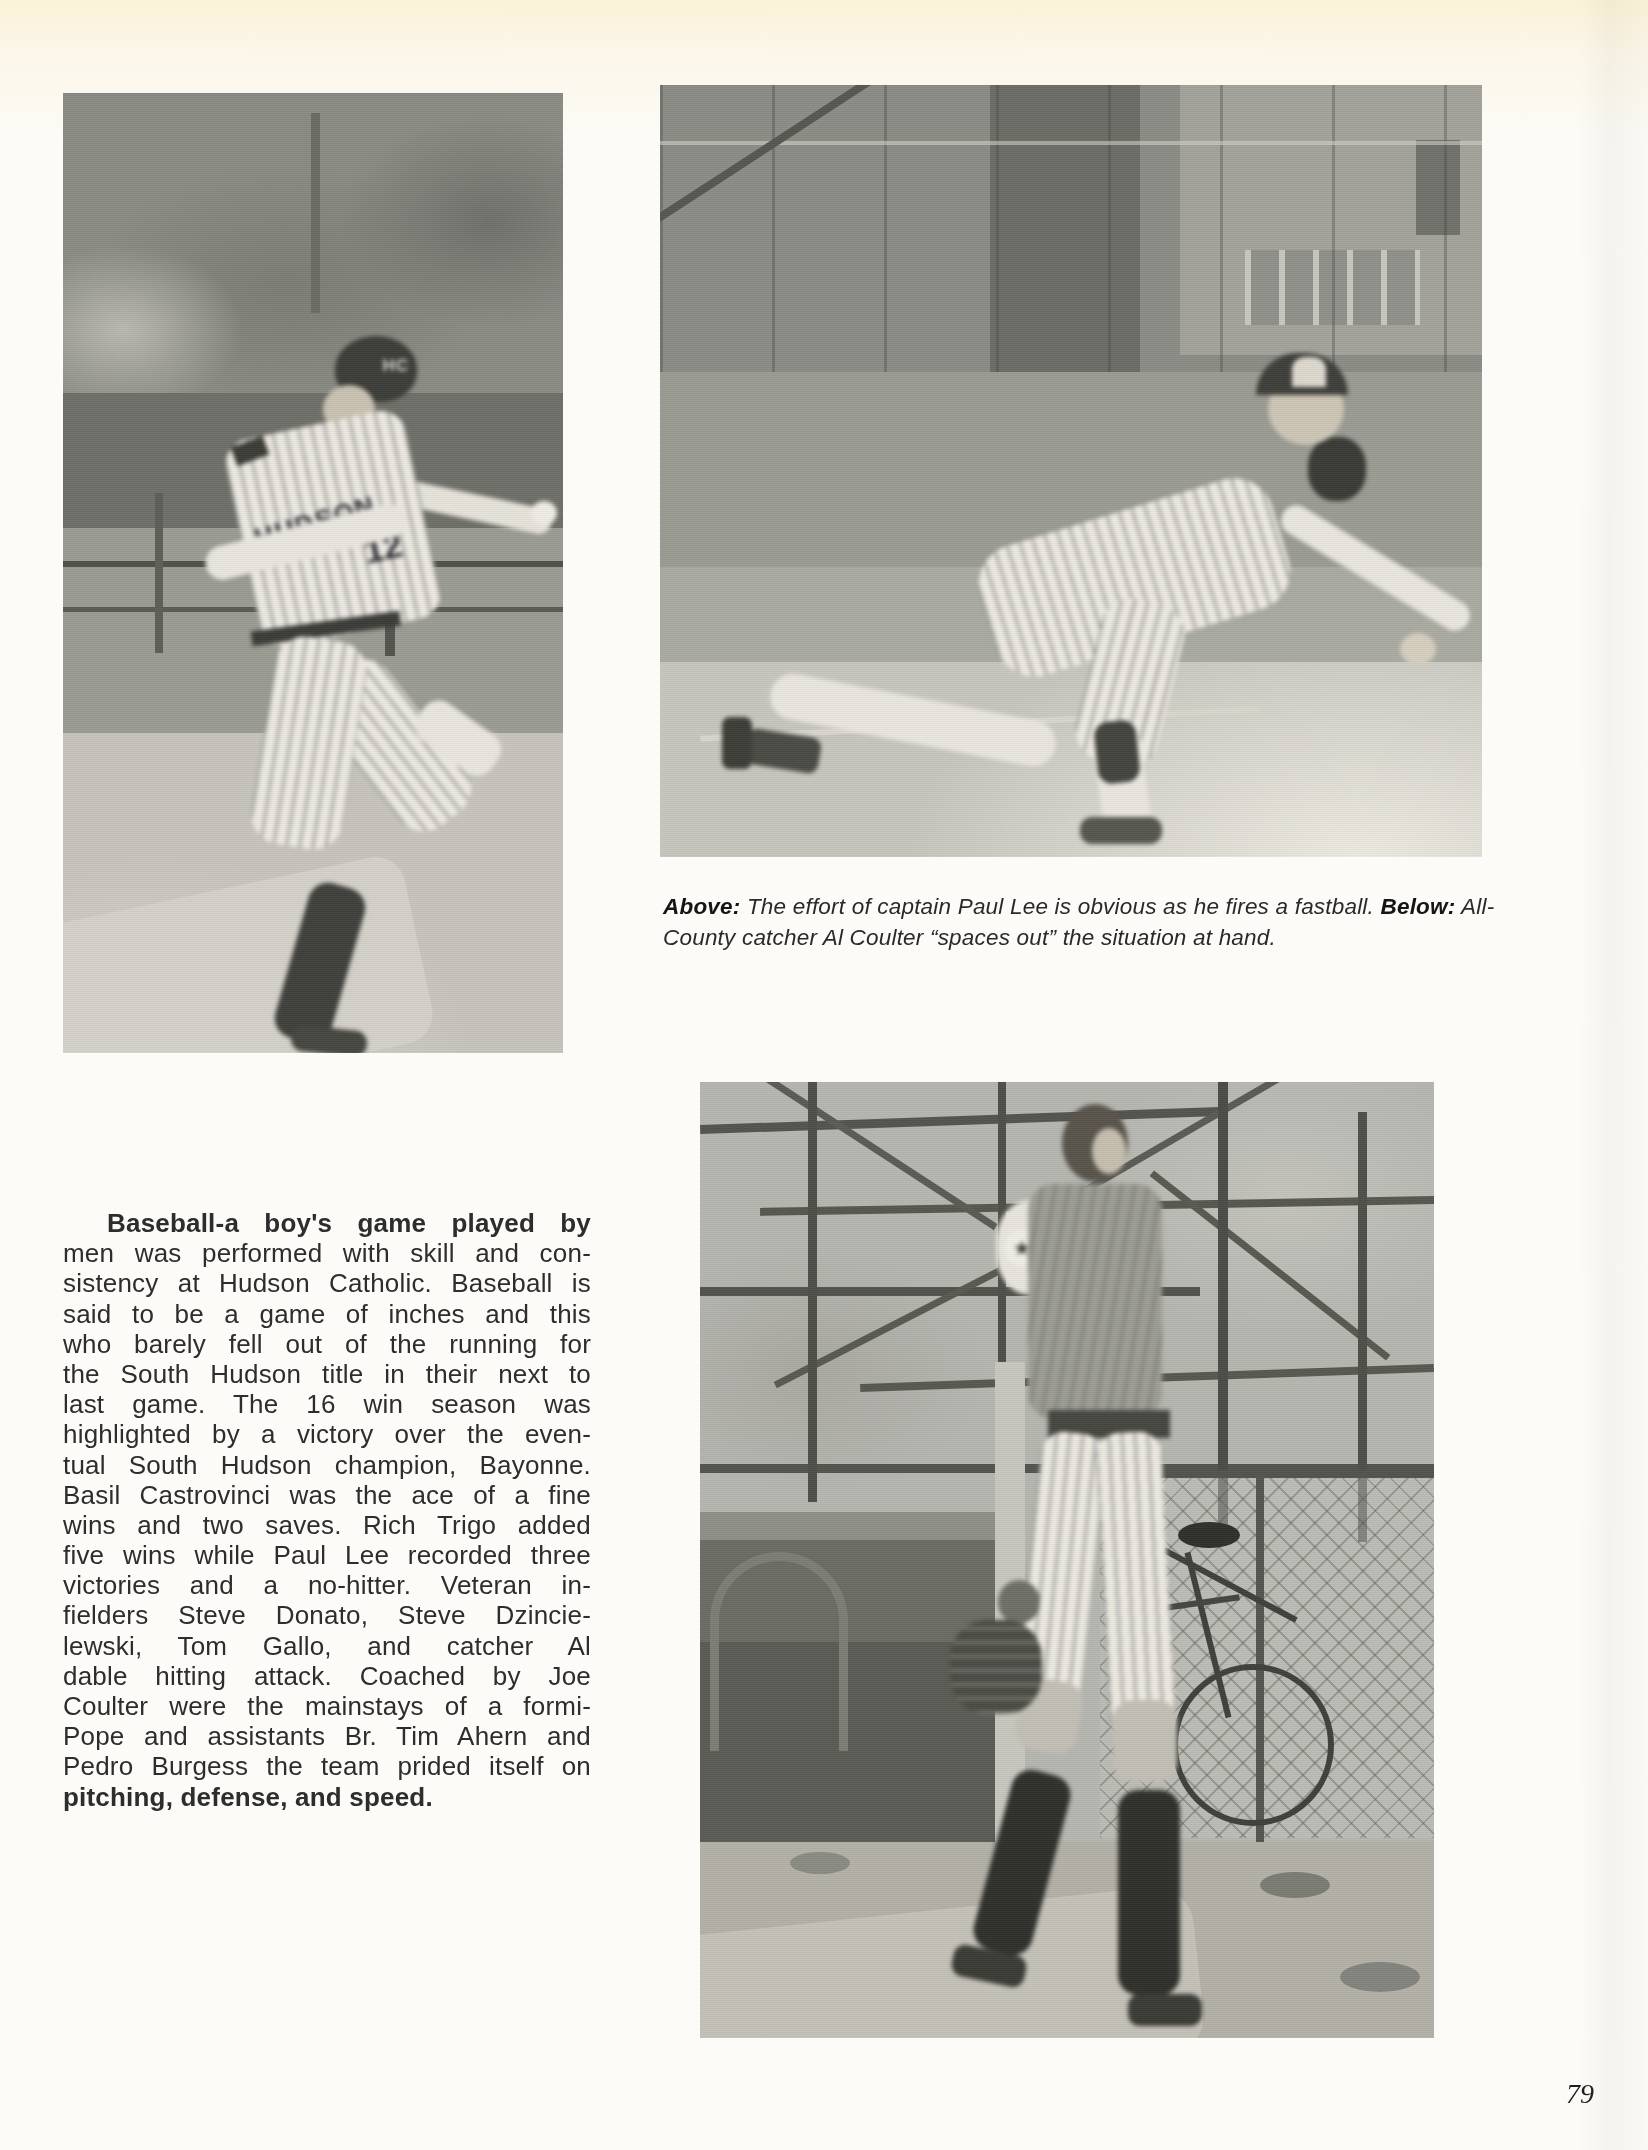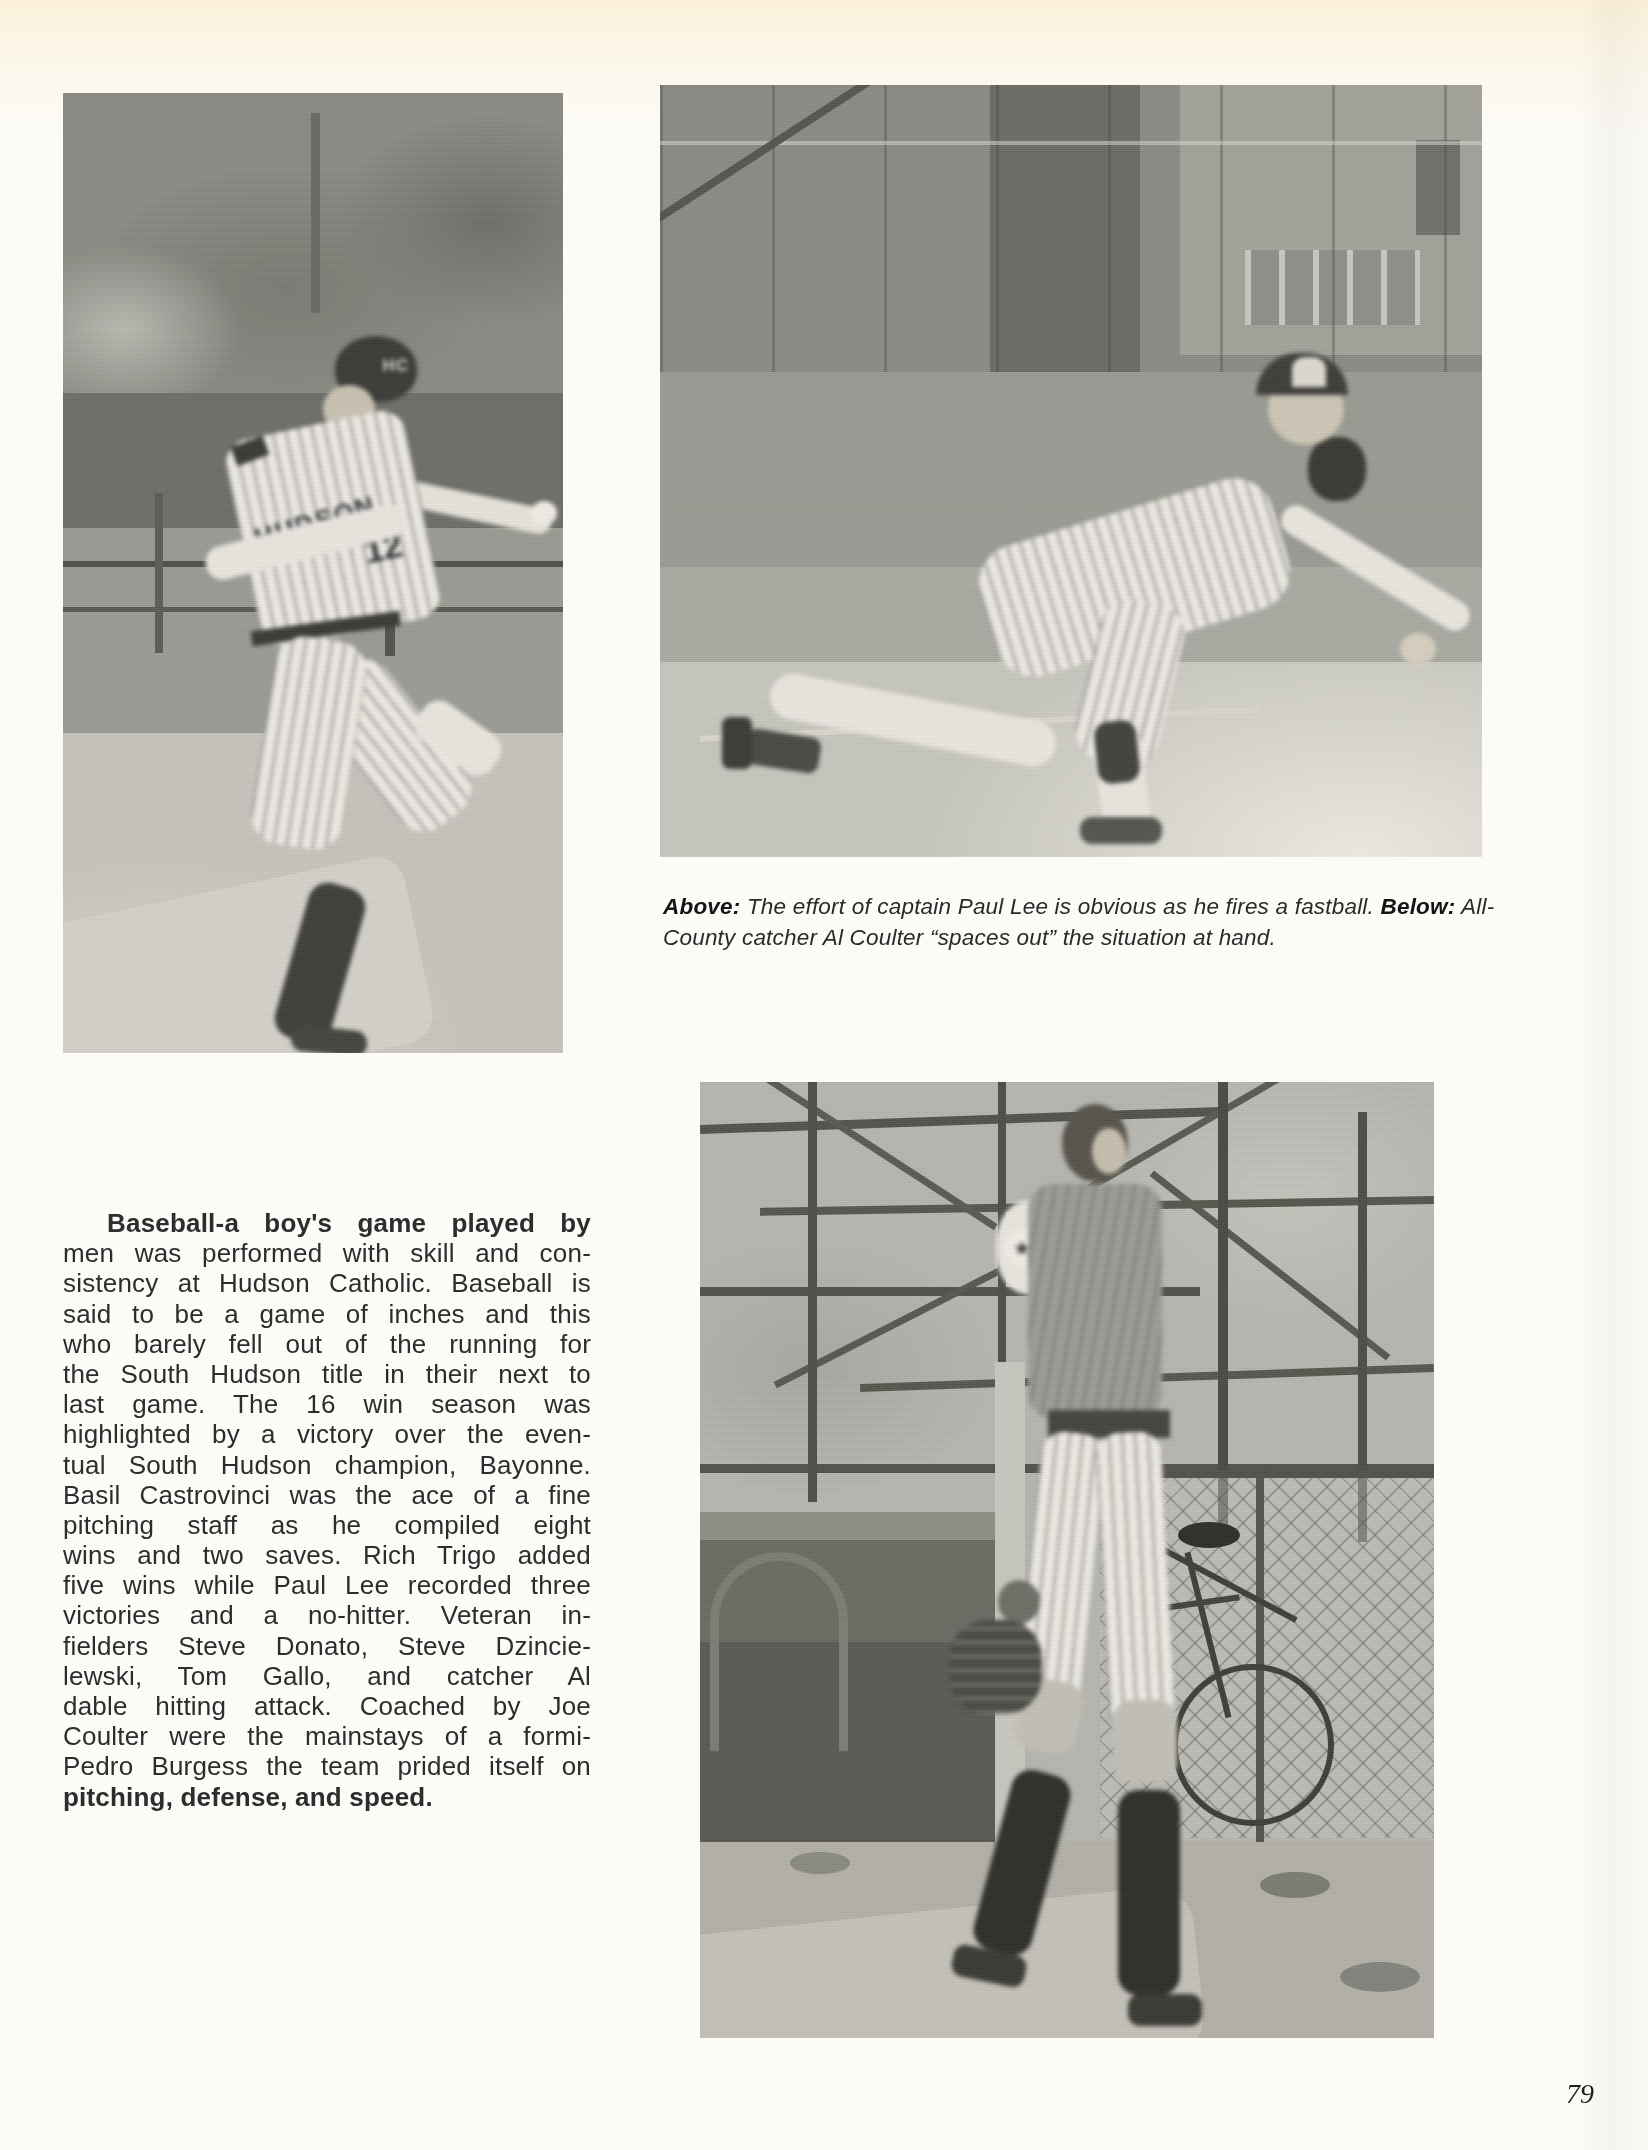--- a/index.html
+++ b/index.html
@@ -240,28 +240,28 @@
     <div class="article-line first">Baseball-a boy's game played by</div>
     <div class="article-line">men was performed with skill and con-</div>
     <div class="article-line">sistency at Hudson Catholic. Baseball is</div>
     <div class="article-line">said to be a game of inches and this</div>
     <div class="article-line">who barely fell out of the running for</div>
     <div class="article-line">the South Hudson title in their next to</div>
     <div class="article-line">last game. The 16 win season was</div>
     <div class="article-line">highlighted by a victory over the even-</div>
     <div class="article-line">tual South Hudson champion, Bayonne.</div>
     <div class="article-line">Basil Castrovinci was the ace of a fine</div>
-    <div class="article-line">pitching staff as he compiled eight</div>
     <div class="article-line">wins and two saves. Rich Trigo added</div>
     <div class="article-line">five wins while Paul Lee recorded three</div>
     <div class="article-line">victories and a no-hitter. Veteran in-</div>
     <div class="article-line">fielders Steve Donato, Steve Dzincie-</div>
     <div class="article-line">lewski, Tom Gallo, and catcher Al</div>
     <div class="article-line">dable hitting attack. Coached by Joe</div>
     <div class="article-line">Coulter were the mainstays of a formi-</div>
+    <div class="article-line">Pope and assistants Br. Tim Ahern and</div>
     <div class="article-line">Pedro Burgess the team prided itself on</div>
     <div class="article-line last">pitching, defense, and speed.</div>
   </div>
 
   <div class="photo photo3">
     <div class="ly p3-mottle"></div>
     <div class="ly p3-r1"></div>
     <div class="ly p3-r2"></div>
     <div class="ly p3-r3"></div>
     <div class="ly p3-r4"></div>

